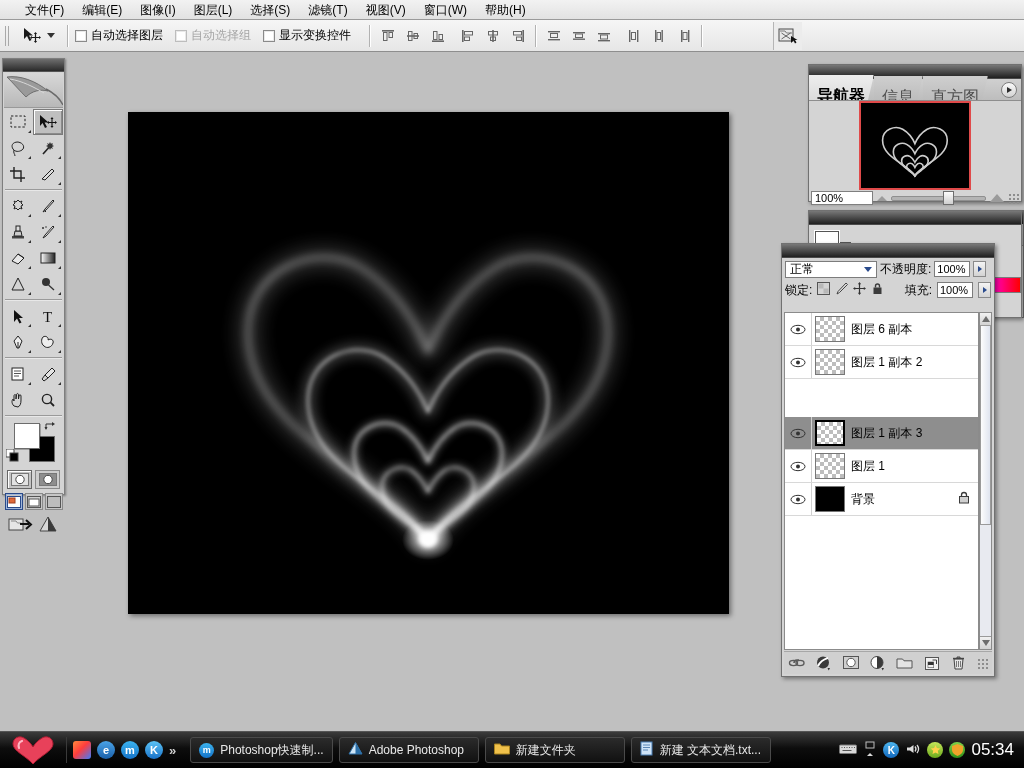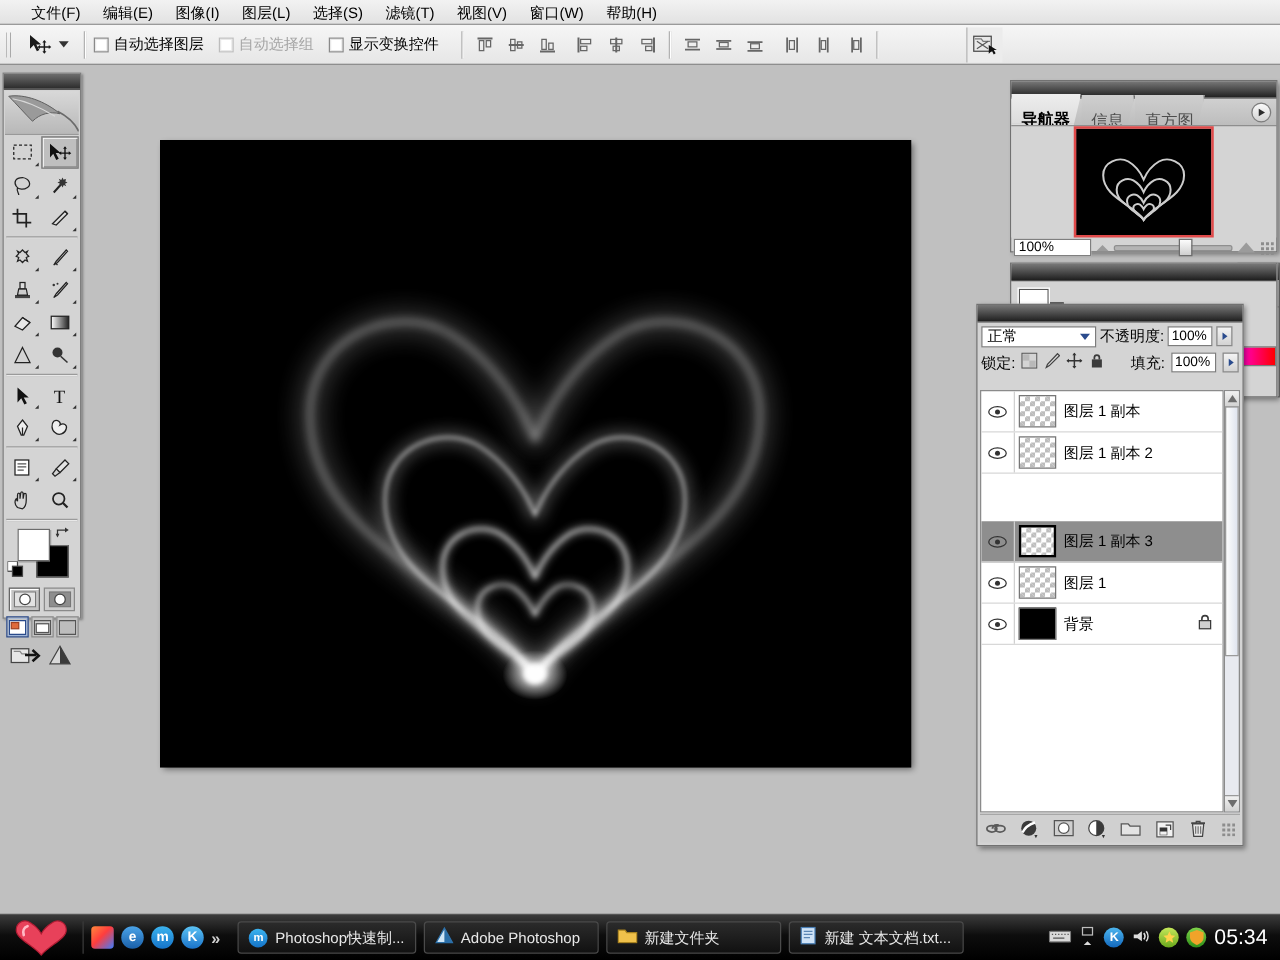--- a/index.html
+++ b/index.html
@@ -86,21 +86,21 @@
   .doc{position:absolute;left:128px;top:112px;width:601px;height:502px;
     background:#000;box-shadow:2px 2px 5px rgba(0,0,0,.45);overflow:hidden;}
   .doc svg{display:block;}
 
   
   .panel{position:absolute;background:#d4d4d4;border:1px solid #717171;
     box-sizing:border-box;box-shadow:2px 2px 4px rgba(0,0,0,.4);}
   .p-title{height:13px;background:linear-gradient(#787878,#1f1f1f);border-bottom:1px solid #4a4a4a;}
   .p-tabs{height:21px;background:linear-gradient(#d0d0d0,#bdbdbd);
     border-bottom:1px solid #8e8e8e;display:flex;align-items:flex-end;position:relative;}
-  .p-tab{height:18px;line-height:17px;padding:12px 8px;font-size:13px;color:#4e4e4e;
+  .p-tab{height:18px;line-height:17px;padding:12px 8px;font-size:16px;color:#4e4e4e;
     background:linear-gradient(#cfcfcf,#bcbcbc);border-right:1px solid #9c9c9c;
     clip-path:polygon(0 0,100% 0,calc(100% - 6px) 100%,0 100%);
     box-sizing:border-box;white-space:nowrap;}
   .p-tab.active{color:#000;font-weight:bold;background:linear-gradient(#eee,#dcdcdc);
     border-bottom:1px solid #dcdcdc;}
   .p-menu{position:absolute;right:4px;top:3px;width:14px;height:14px;border-radius:50%;
     background:linear-gradient(#fafafa,#d3d3d3);border:1px solid #7d7d7d;
     display:flex;align-items:center;justify-content:center;}
   .p-menu .t{width:0;height:0;border-top:3px solid transparent;border-bottom:3px solid transparent;
     border-left:5px solid #2b2b2b;margin-left:1px;}
@@ -764,21 +764,21 @@
 
     <div class="lay-list">
       <div class="lrow">
         <span class="leye">
           <svg width="16" height="11">
               <ellipse cx="8" cy="5.5" rx="7" ry="4.2" fill="none" stroke="#333"></ellipse>
               <circle cx="8" cy="5.5" r="2" fill="#333"></circle>
             </svg>
         </span>
         <span class="lthumb"></span>
-        <span class="lname">图层 1 副本</span>
+        <span class="lname">图层 6 副本</span>
       </div>
       <div class="lrow">
         <span class="leye">
           <svg width="16" height="11">
               <ellipse cx="8" cy="5.5" rx="7" ry="4.2" fill="none" stroke="#333"></ellipse>
               <circle cx="8" cy="5.5" r="2" fill="#333"></circle>
             </svg>
         </span>
         <span class="lthumb"></span>
         <span class="lname">图层 1 副本 2</span>

